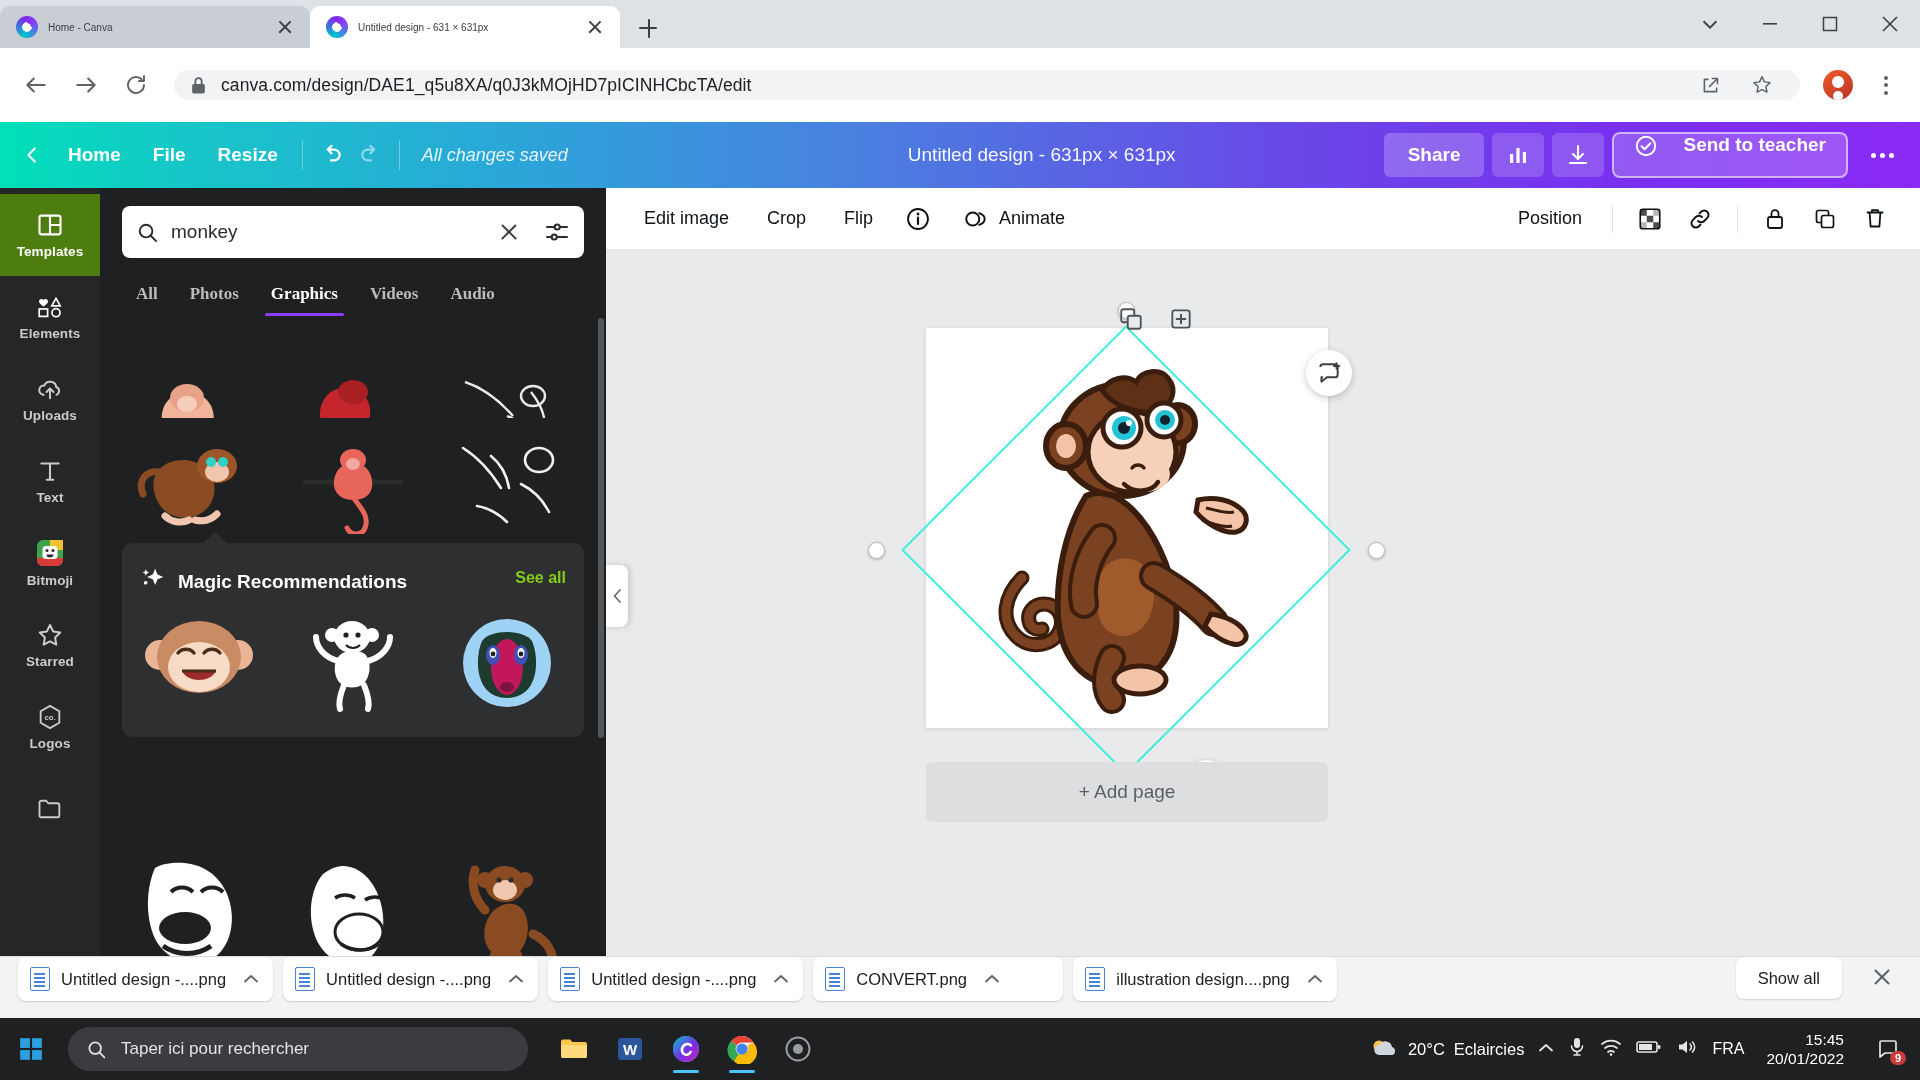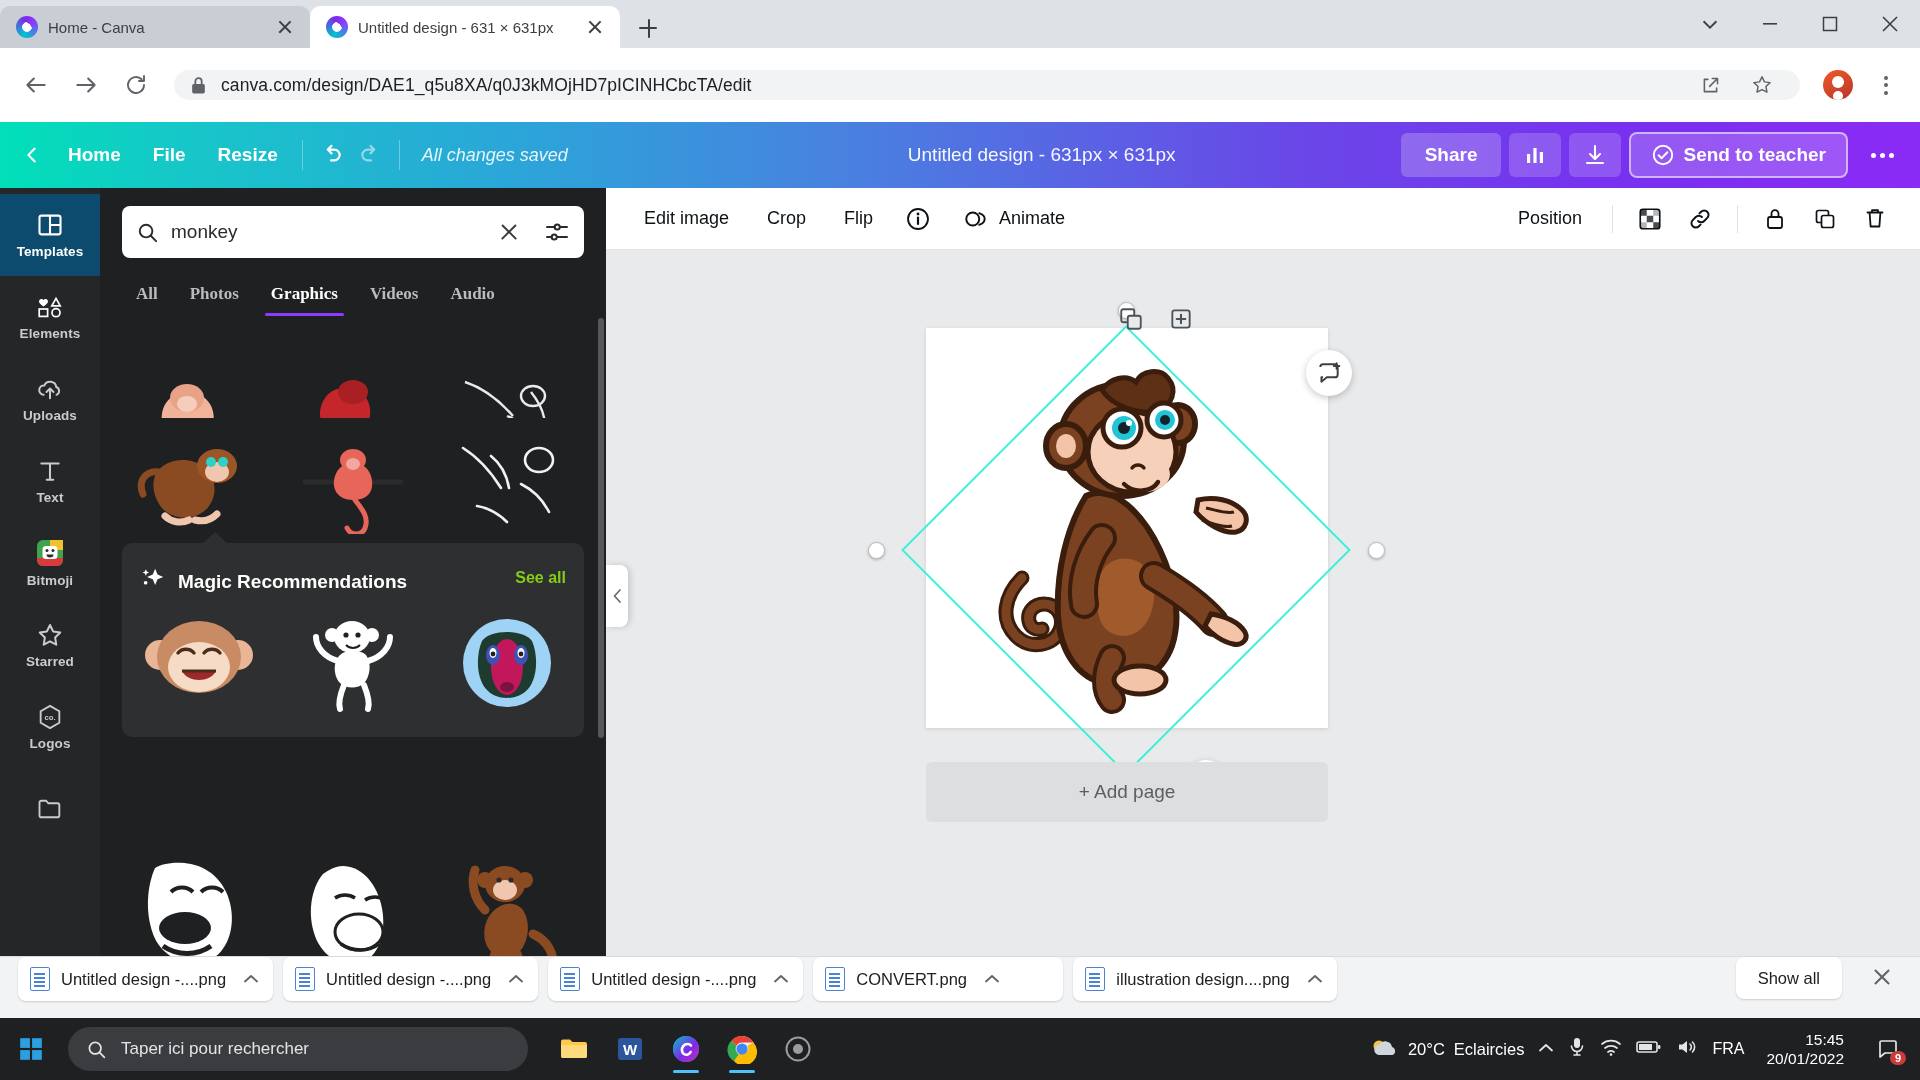--- a/index.html
+++ b/index.html
@@ -30,21 +30,21 @@
       radial-gradient(circle at 50% 50%, #ffffff 0 24%, rgba(255,255,255,0) 25%),
       conic-gradient(from 200deg, #00c4cc, #7d2ae8 40%, #8b3dff 60%, #00c4cc);
     position:relative;
   }
   .tab-favicon::after{
     content:""; position:absolute; inset:6px; border-radius:50%;
     border:3px solid #ffffff; border-right-color:transparent; transform:rotate(-45deg);
   }
   .tab-title {
     flex:1; white-space:nowrap; overflow:hidden; text-overflow:ellipsis;
-    font-size:15px;
+    font-size:10px;
   }
   .tab-close { width:22px; height:22px; position:relative; flex:none; }
   .tab-close::before,.tab-close::after{
     content:""; position:absolute; left:3px; top:10px; width:16px; height:2.2px;
     background:#3c4043;
   }
   .tab-close::before{ transform:rotate(45deg); }
   .tab-close::after{ transform:rotate(-45deg); }
   .newtab { width:44px; height:40px; position:relative; margin-left:6px; }
   .newtab::before,.newtab::after{
@@ -90,36 +90,36 @@
   .ct-item { display:flex; align-items:center; gap:10px; padding:0 16px; height:44px; border-radius:6px; font-size:19px; font-weight:bold; }
   .ct-sep { width:1px; height:30px; background:rgba(255,255,255,.33); margin:0 8px; }
   .ct-icon { width:40px; height:40px; display:flex; align-items:center; justify-content:center; border-radius:6px; }
   .ct-saved { font-size:18px; font-style:italic; opacity:.88; margin-left:14px; font-weight:normal;}
   .ct-title { font-size:19px; opacity:.95; }
   .ct-right { margin-left:auto; display:flex; align-items:center; gap:8px; }
   .btn-share { background:rgba(255,255,255,.22); padding:0 24px; height:44px; border-radius:6px; display:flex; align-items:center; font-size:19px; font-weight:bold; }
   .btn-iconbox { background:rgba(255,255,255,.18); width:52px; height:44px; border-radius:6px; display:flex; align-items:center; justify-content:center; }
   .btn-teacher {
     background:rgba(255,255,255,.20); height:46px; border-radius:8px;
-    display:flex; align-items:center; gap:8px; padding:0 20px; font-size:19px; font-weight:bold;
+    display:flex; gap:25px; padding:0 20px; font-size:19px; font-weight:bold;
     border:2px solid rgba(255,255,255,.55);
   }
   .btn-more { width:52px; height:44px; display:flex; align-items:center; justify-content:center; gap:4px; }
   .btn-more i { width:5px; height:5px; border-radius:50%; background:#fff; }
 
   
   .rail {
     position:absolute; top:188px; left:0; width:100px; bottom:0;
     background:#252627; display:flex; flex-direction:column; align-items:center; padding-top:6px;
   }
   .rail-item {
     width:100px; height:82px; display:flex; flex-direction:column; align-items:center; justify-content:center;
     gap:5px; color:#c9cbcd; font-size:13.5px; font-weight:bold;
   }
-  .rail-item.active { background:#0c4a6e; color:#fff; }
+  .rail-item.active { background:#4d7c0f; color:#fff; }
   .rail-item .lbl { letter-spacing:.1px; }
 
   
   .panel {
     position:absolute; top:188px; left:100px; width:506px; bottom:0;
     background:#1f2021; overflow:hidden;
   }
   .search-wrap { padding:18px 22px 0 22px; }
   .searchbox {
     height:52px; background:#fff; border-radius:8px; display:flex; align-items:center;

